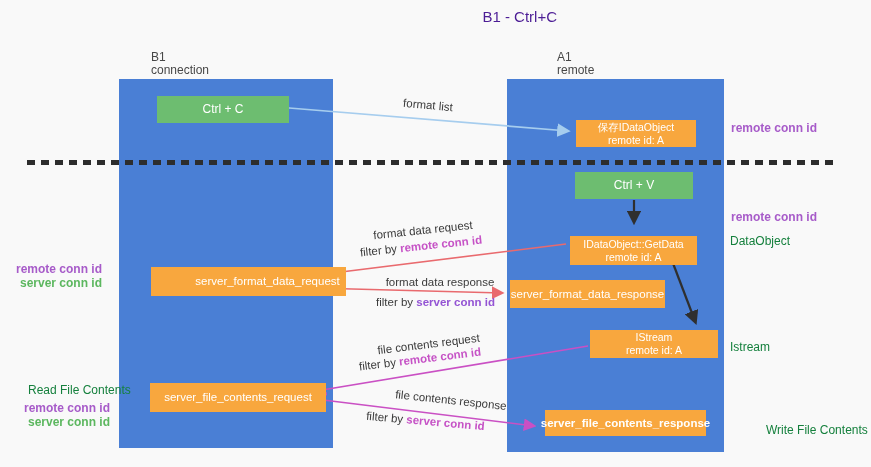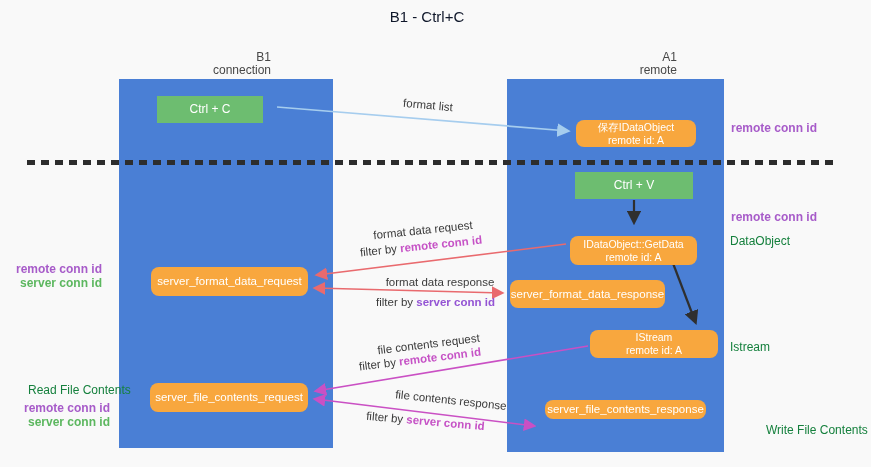--- a/index.html
+++ b/index.html
@@ -2,28 +2,28 @@
 <html><head>
 <meta charset="utf-8">
 <style>
   html,body{margin:0;padding:0;}
   .canvas{
     position:relative; width:871px; height:467px;
     background:#f9f9f9; overflow:hidden;
     font-family:"Liberation Sans", sans-serif; color:#3a3a3a;
   }
   .abs{position:absolute;}
-  .title{left:297px; top:6px; width:260px; text-align:center;
-         font-size:15px; line-height:21px; color:#0f172a;}
-  .col-header{width:120px; text-align:right; font-size:12px; line-height:13px; color:#474747;}
+  .title{left:297px; top:6px; width:260px; text-align:right;
+         font-size:15px; line-height:21px; color:#4c1d95;}
+  .col-header{width:120px; text-align:left; font-size:12px; line-height:13px; color:#474747;}
   .lifeline{background:#4a7fd5;}
   .node{display:flex; flex-direction:column; align-items:center; justify-content:center;
         color:#fff; text-align:center; line-height:13px;}
   .node.green{background:#6dbd70; font-size:12px;}
-  .node.orange{background:#f8a73e; font-size:11.5px;border-radius:8px;}
+  .node.orange{background:#f8a73e; font-size:11.5px;}
   .node.twoline{font-size:10.5px;}
   .dashed-line{left:27px; top:160px; width:806px; height:5px;
     background:repeating-linear-gradient(90deg,#2d2d2d 0 8px, rgba(0,0,0,0) 8px 14px);}
   .edge-label{font-size:11.5px; color:#3b3b3b; text-align:center; white-space:nowrap;}
   .rot-up6{transform:rotate(-6deg);}
   .rot-up7{transform:rotate(-7deg);}
   .rot-dn5{transform:rotate(5deg);}
   .rot-dn6{transform:rotate(6deg);}
   .emph-remote{color:#c653c6; font-weight:bold;}
   .emph-server{color:#9454d4; font-weight:bold;}
@@ -73,56 +73,56 @@
     </defs>
     <line x1="277" y1="107" x2="568" y2="131" stroke="#a6cdee" stroke-width="1.7" marker-end="url(#m-blue)"></line>
     <line x1="634" y1="200" x2="634" y2="221" stroke="#2f2f2f" stroke-width="2.2" marker-end="url(#m-black)"></line>
     <line x1="671" y1="258" x2="695" y2="321" stroke="#2f2f2f" stroke-width="2.2" marker-end="url(#m-black)"></line>
     <line x1="566" y1="244" x2="317" y2="275" stroke="#e96a6e" stroke-width="1.6" marker-end="url(#m-red)"></line>
     <line x1="315" y1="288" x2="502" y2="293" stroke="#e96a6e" stroke-width="1.6" marker-start="url(#m-red)" marker-end="url(#m-red)"></line>
     <line x1="588" y1="346" x2="316" y2="391" stroke="#ca50c4" stroke-width="1.6" marker-end="url(#m-mag)"></line>
     <line x1="315" y1="399" x2="534" y2="426" stroke="#ca50c4" stroke-width="1.6" marker-start="url(#m-mag)" marker-end="url(#m-mag)"></line>
   </svg>
 
-  <div class="abs node green" style="left:157px; top:96px; width:106px; height:27px;text-align:right;">
+  <div class="abs node green" style="left:157px; top:96px; width:132px; height:27px;text-align:right;">
     <span>Ctrl + C</span>
   </div>
 
   <div class="abs node orange twoline" style="left:576px; top:120px; width:120px; height:27px;">
     <span>保存IDataObject</span>
     <span>remote id: A</span>
   </div>
 
   <div class="abs node green" style="left:575px; top:172px; width:118px; height:27px;">
     <span>Ctrl + V</span>
   </div>
 
   <div class="abs node orange twoline" style="left:570px; top:228px; width:127px; height:29px;margin-top:8px;">
     <span>IDataObject::GetData</span>
     <span>remote id: A</span>
   </div>
 
-  <div class="abs node orange" style="left:151px; top:267px; width:157px; height:29px;">
+  <div class="abs node orange" style="left:151px; top:267px; width:157px; height:29px;padding-left:38px;">
     <span>server_format_data_request</span>
   </div>
 
   <div class="abs node orange" style="left:510px; top:280px; width:155px; height:28px;">
     <span>server_format_data_response</span>
   </div>
 
   <div class="abs node orange twoline" style="left:590px; top:330px; width:128px; height:28px;">
     <span>IStream</span>
     <span>remote id: A</span>
   </div>
 
-  <div class="abs node orange" style="left:150px; top:383px; width:158px; height:29px;">
+  <div class="abs node orange" style="left:150px; top:383px; width:176px; height:29px;">
     <span>server_file_contents_request</span>
   </div>
 
-  <div class="abs node orange" style="left:545px; top:400px; width:161px; height:19px;">
+  <div class="abs node orange" style="left:545px; top:410px; width:161px; height:26px;font-weight:bold;">
     <span>server_file_contents_response</span>
   </div>
 
   <div class="abs edge-label rot-dn5" style="left:393px; top:99px; width:70px;">
     <span>format list</span>
   </div>
 
   <div class="abs edge-label rot-up6" style="left:348px; top:224px; width:150px;">
     <span>format data request</span>
   </div>

